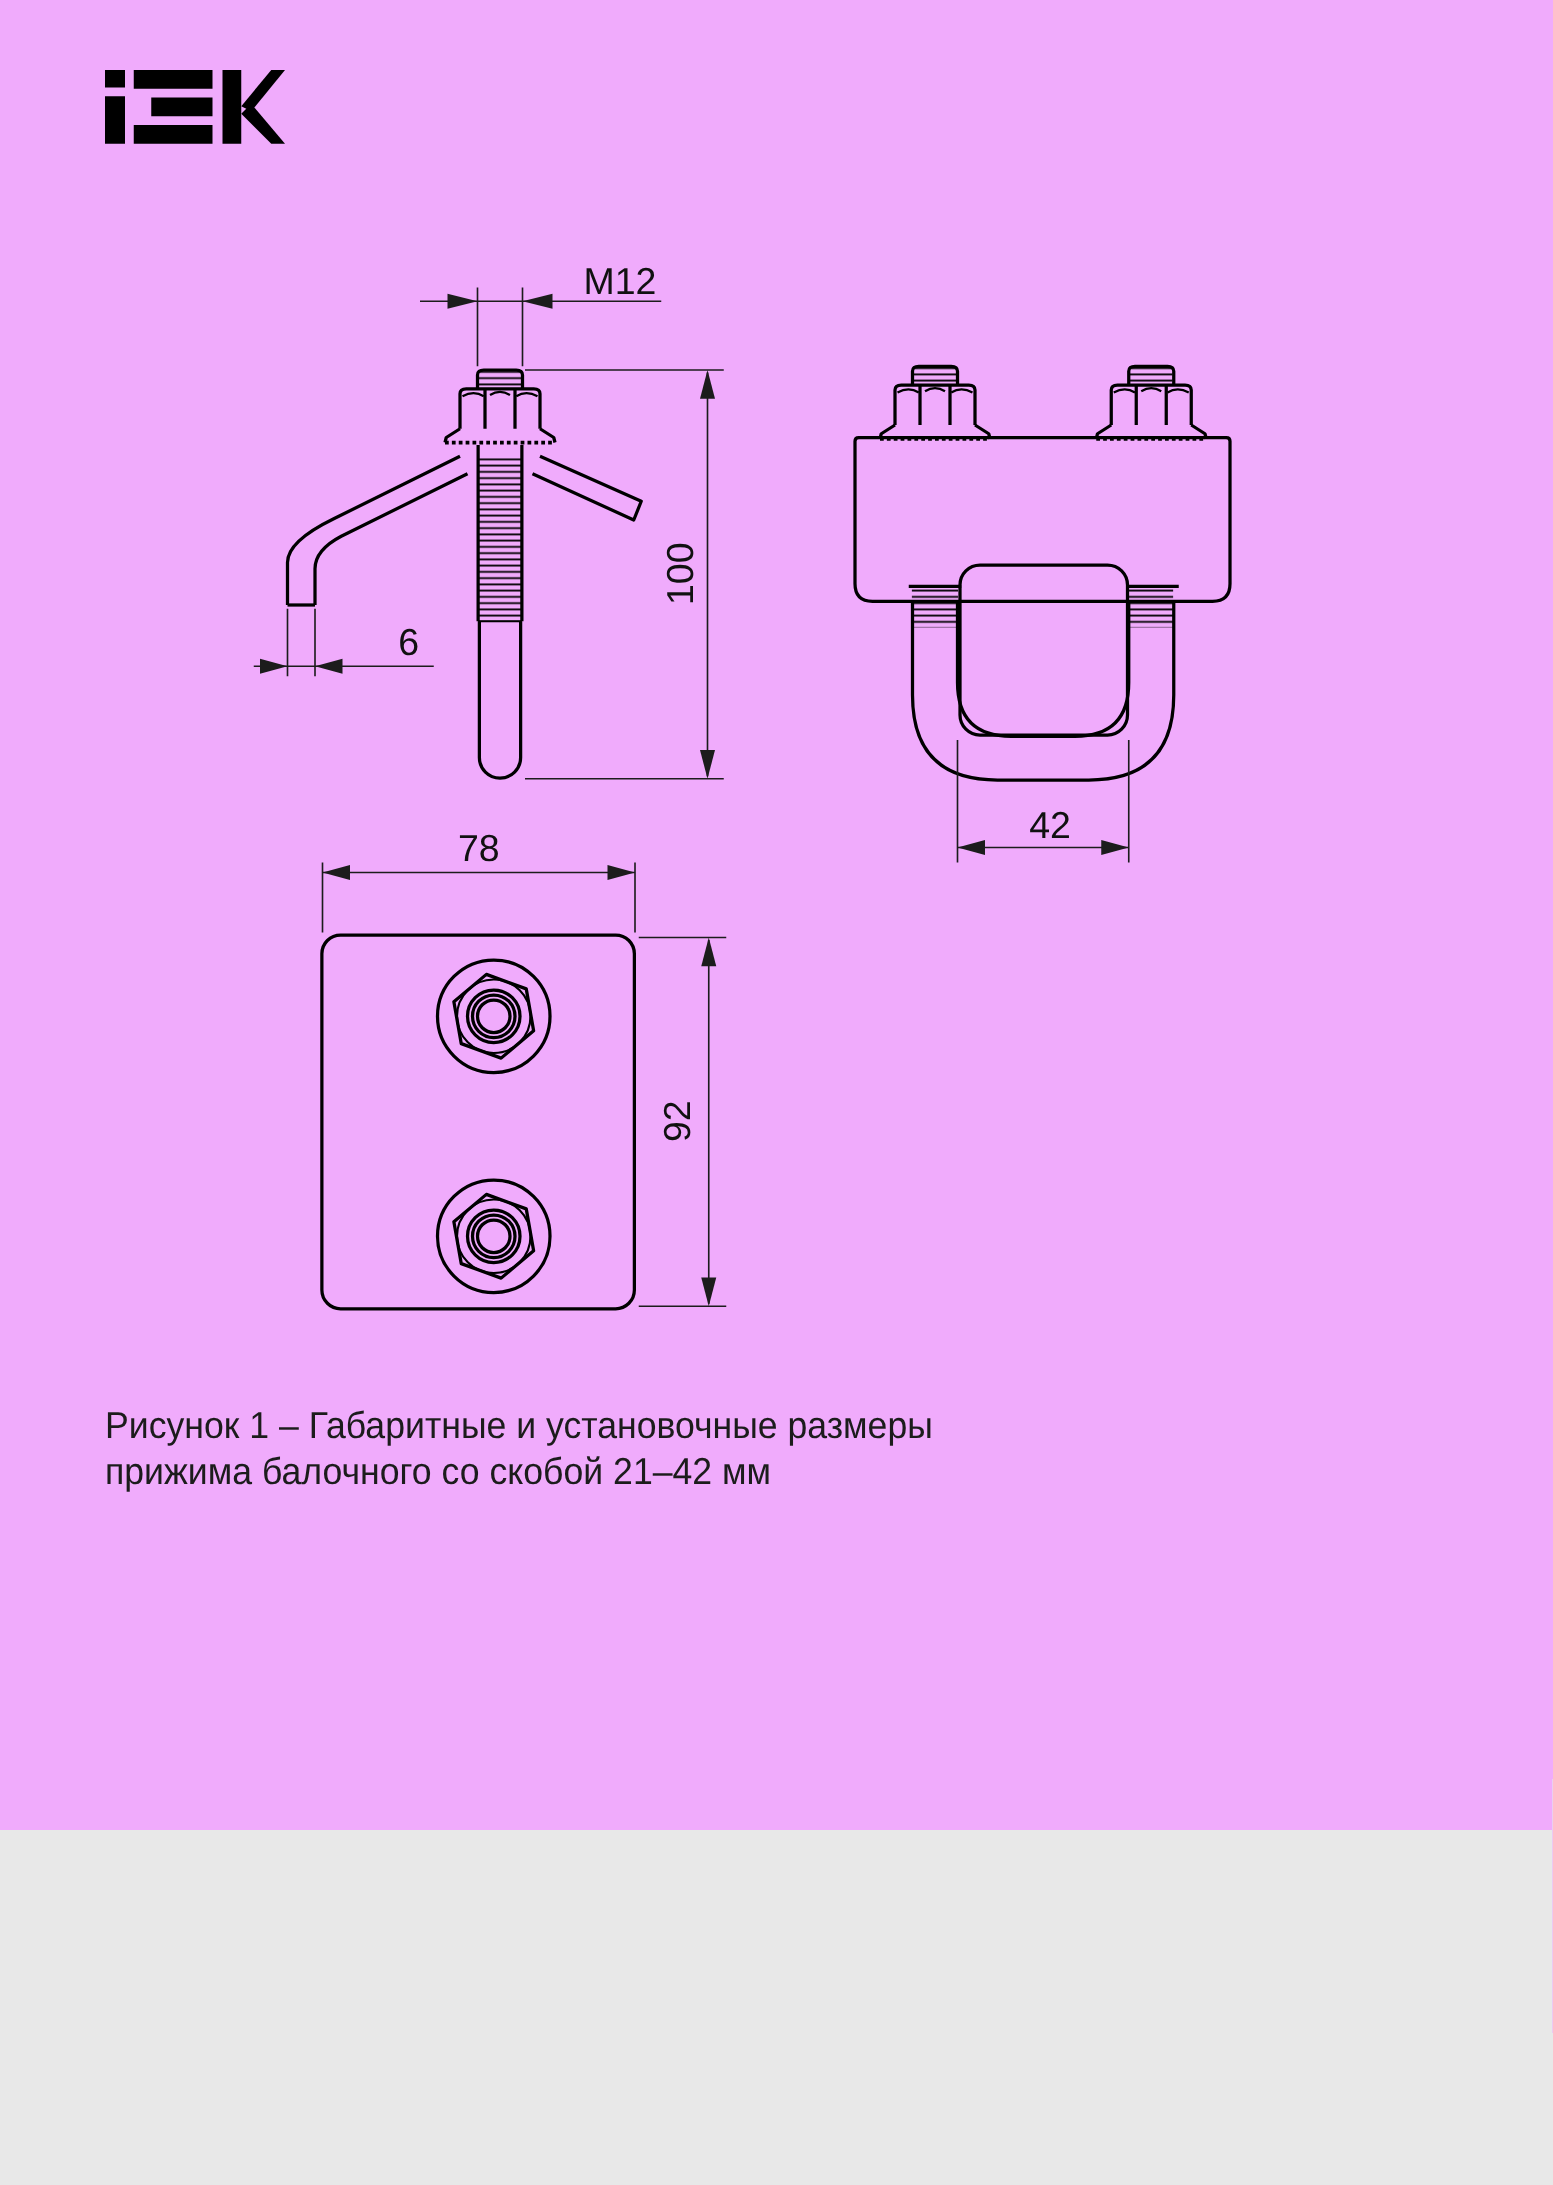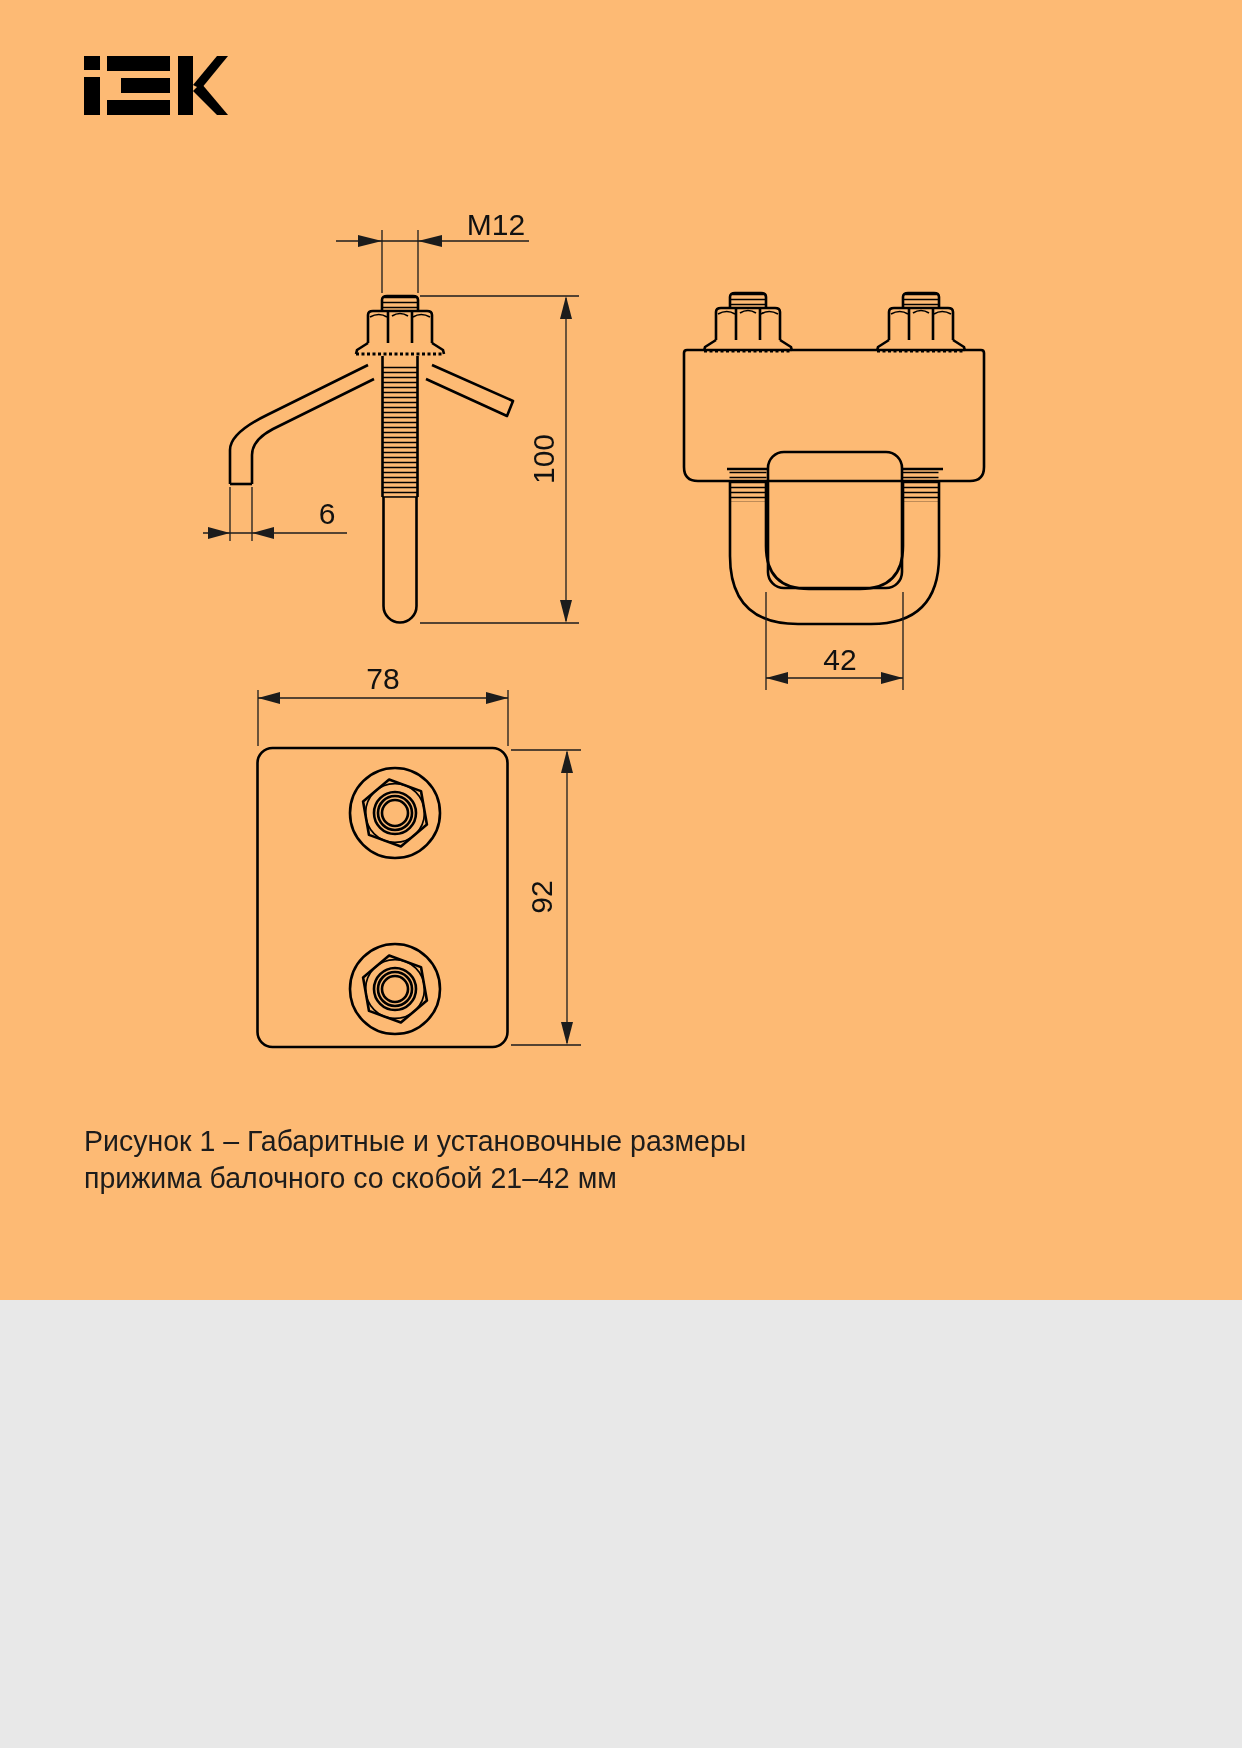--- a/index.html
+++ b/index.html
@@ -1,19 +1,19 @@
 <!DOCTYPE html>
 <html><head>
 <meta charset="utf-8">
 <style>
   html,body{margin:0;padding:0;background:#e8e8e8;}
   .page{
     position:relative;
-    width:1242px;height:1300px;
-    background:#fdba74;
+    width:1242px;height:1464px;
+    background:#f0abfc;
     overflow:hidden;
     font-family:"Liberation Sans","DejaVu Sans",sans-serif;
   }
   .logo{position:absolute;left:84px;top:56px;}
   .drawing-svg{position:absolute;left:0;top:0;}
   .dim-text{
     font-family:"Liberation Sans","DejaVu Sans",sans-serif;
     font-size:30px;fill:#111;
   }
   .caption{

